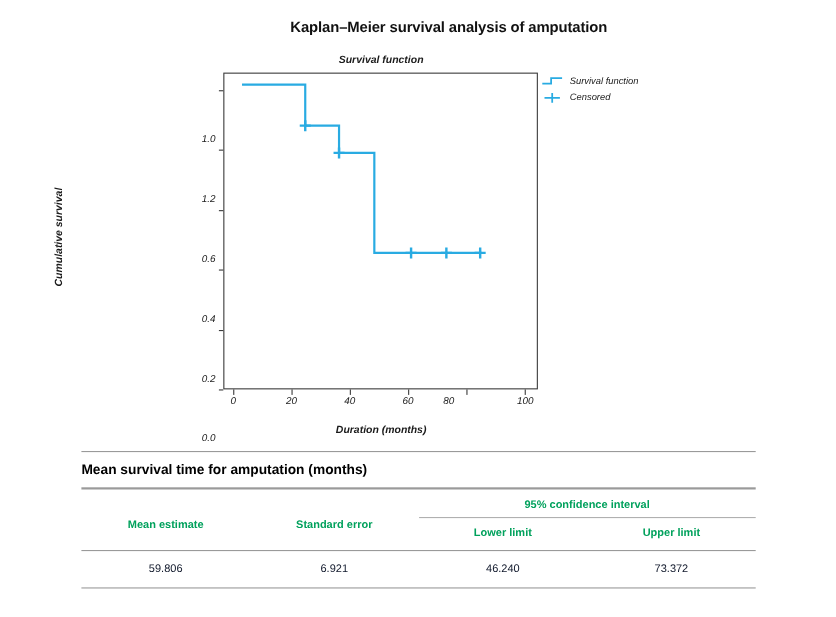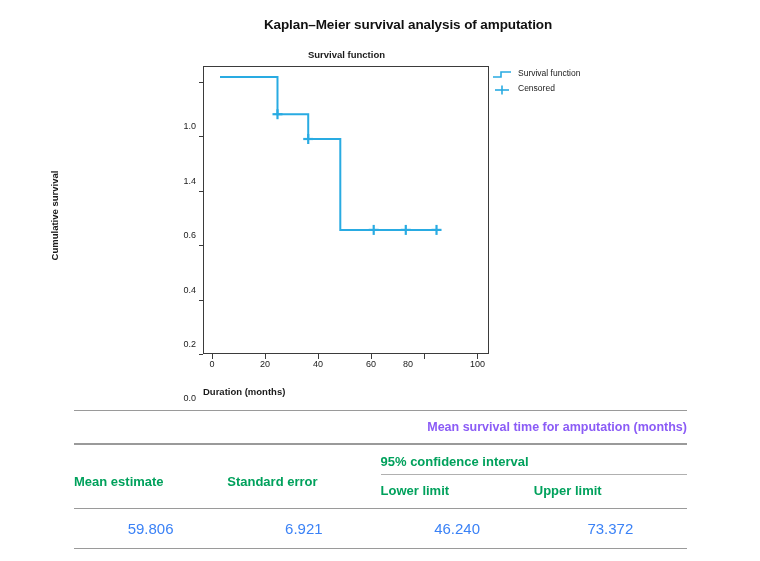--- a/index.html
+++ b/index.html
@@ -30,20 +30,21 @@
     margin-left: 28px;
   }
 
   
   #chart-area {
     position: absolute;
     left: 0;
     top: 0;
     width: 756px;
     height: 405px;
+    font-style: italic;
   }
   #chart-subtitle {
     position: absolute;
     left: 203px;
     top: 49px;
     width: 287px;
     text-align: center;
     font-size: 9.5px;
     font-weight: bold;
     color: #1a1a1a;
@@ -107,21 +108,21 @@
     top: 354px;
     width: 1.2px;
     height: 5px;
     background: #3b3b3b;
   }
   #x-axis-title {
     position: absolute;
     left: 203px;
     top: 386px;
     width: 287px;
-    text-align: left;
+    text-align: center;
     font-size: 9.5px;
     font-weight: bold;
     color: #1a1a1a;
   }
 
   
   #legend {
     position: absolute;
     left: 492px;
     top: 66px;
@@ -151,35 +152,35 @@
     left: 74px;
     top: 410px;
     width: 613px;
   }
   .rule-full {
     height: 1.3px;
     background: #9a9a9a;
     width: 100%;
   }
   #table-caption {
-    text-align: right;
+    text-align: left;
     font-size: 12.5px;
     font-weight: bold;
-    color: #8b5cf6;
+    color: #000000;
     padding: 9px 0 9px 0;
   }
   .table-grid {
     display: grid;
     grid-template-columns: 1fr 1fr 1fr 1fr;
   }
   .th-green {
-    font-size: 13px;
+    font-size: 10px;
     font-weight: bold;
     color: #00a15c;
-    text-align: left;
+    text-align: center;
   }
   #ci-group-header {
     grid-column: 3 / span 2;
     padding-top: 9px;
     padding-bottom: 5px;
   }
   .ci-subrule {
     grid-column: 3 / span 2;
     height: 1px;
     background: #b0b0b0;
@@ -188,22 +189,22 @@
   #standard-error-header {
     grid-row: 1 / span 3;
     align-self: center;
     padding-top: 10px;
   }
   #lower-limit-header,
   #upper-limit-header {
     padding: 8px 0 10px 0;
   }
   .td-value {
-    font-size: 15px;
-    color: #3b82f6;
+    font-size: 10px;
+    color: #0f172a;
     text-align: center;
     padding: 11px 0 11px 0;
   }
 </style>
 </head>
 <body>
 
 <div id="figure-title">Kaplan–Meier survival analysis of amputation</div>
 
 <div id="chart-area">
@@ -213,21 +214,21 @@
   <div id="plot-frame"></div>
 
   <div class="y-tick-mark" style="left:199px; top:81.5px;"></div>
   <div class="y-tick-mark" style="left:199px; top:136px;"></div>
   <div class="y-tick-mark" style="left:199px; top:190.5px;"></div>
   <div class="y-tick-mark" style="left:199px; top:245px;"></div>
   <div class="y-tick-mark" style="left:199px; top:299.5px;"></div>
   <div class="y-tick-mark" style="left:199px; top:353.5px;"></div>
 
   <div class="y-tick-label" style="left:162px; top:82px;">1.0</div>
-  <div class="y-tick-label" style="left:162px; top:136.5px;">1.4</div>
+  <div class="y-tick-label" style="left:162px; top:136.5px;">1.2</div>
   <div class="y-tick-label" style="left:162px; top:191px;">0.6</div>
   <div class="y-tick-label" style="left:162px; top:245.5px;">0.4</div>
   <div class="y-tick-label" style="left:162px; top:300px;">0.2</div>
   <div class="y-tick-label" style="left:162px; top:354px;text-align:right;">0.0</div>
 
   <div id="y-axis-title">Cumulative survival</div>
 
   <div class="x-tick-mark" style="left:212px;"></div>
   <div class="x-tick-mark" style="left:265px;"></div>
   <div class="x-tick-mark" style="left:318px;"></div>

